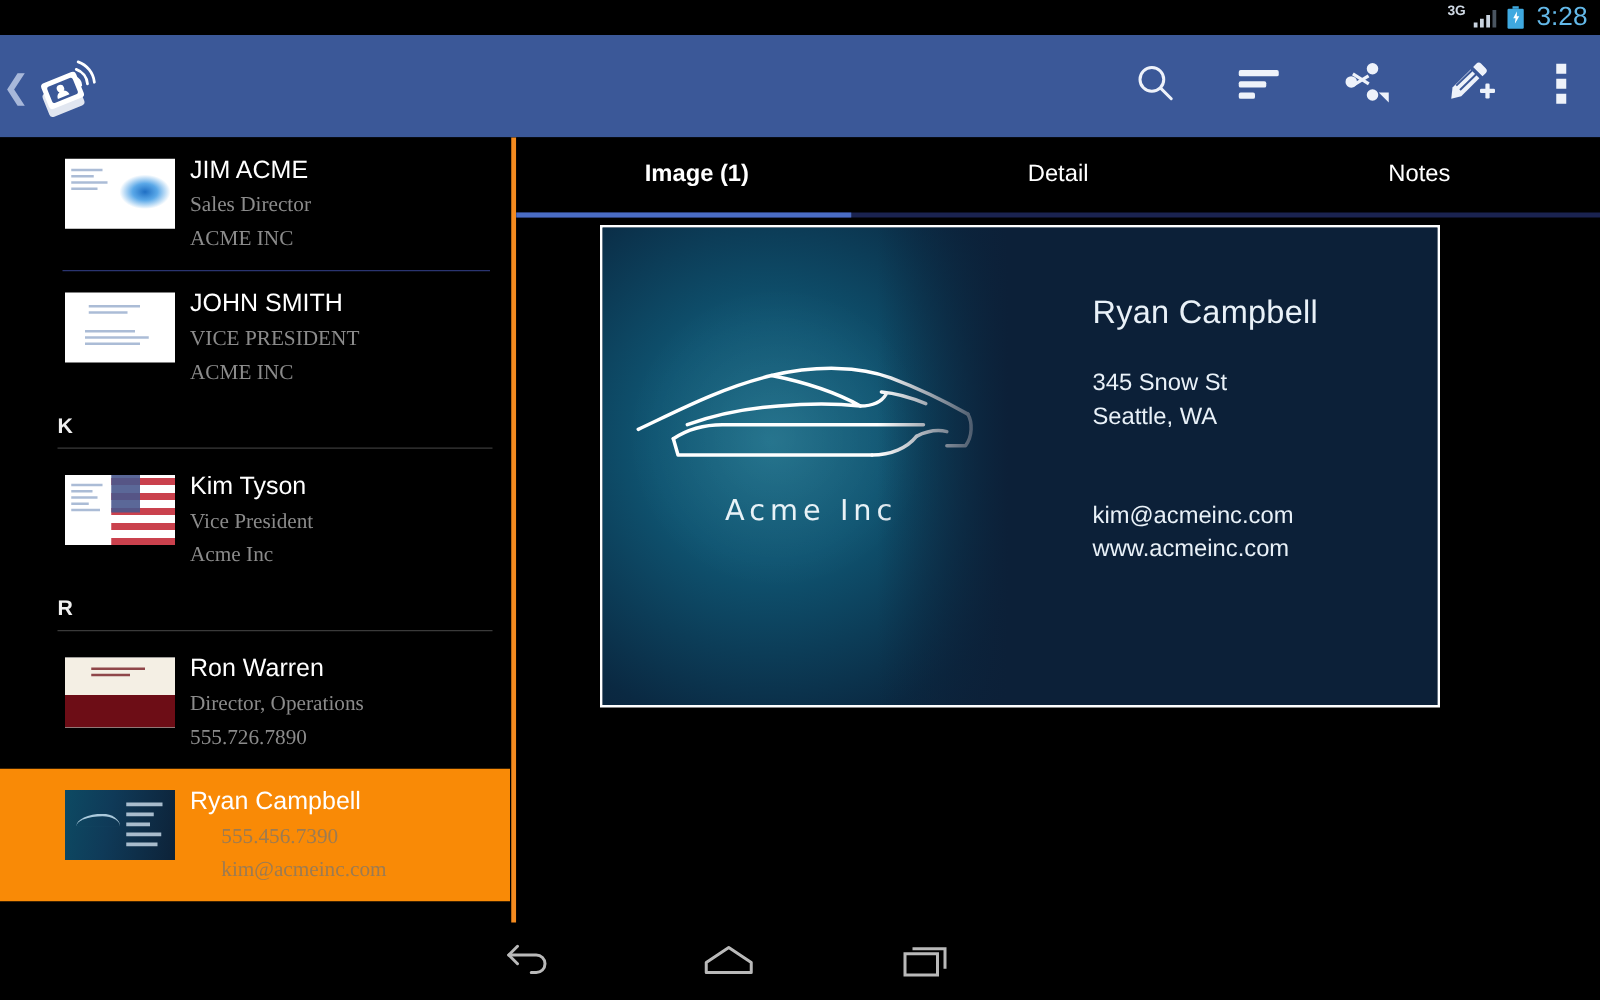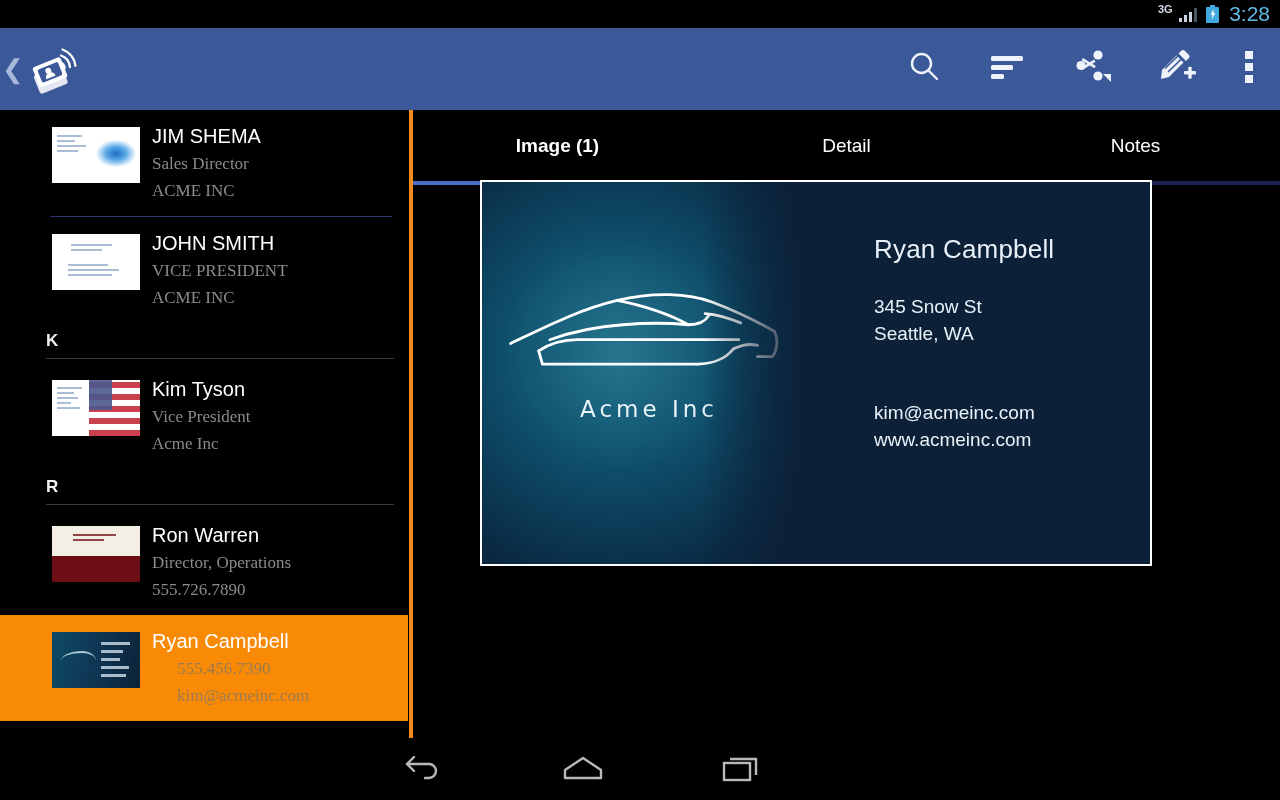--- a/index.html
+++ b/index.html
@@ -85,21 +85,21 @@
   .tn-cream  { position:absolute; inset:0; background:#f4efe4; }
   .tn-card   { position:absolute; inset:0;
      background:linear-gradient(100deg,#0d4a63 0%,#0f3a58 40%,#0d2238 100%); }
   .tn-car { position:absolute; left:10%; top:34%; width:40%; height:18%;
      border-top:2px solid #bcd9ea; border-radius:60% 40% 0 0 / 100% 100% 0 0; opacity:.9; }
   .tn-rt { position:absolute; right:8%; top:18%; width:36%; }
   .tn-rt b { display:block; height:3px; background:#cfe0ee; margin-bottom:5px; opacity:.8; }
 
   
   .detailpane { position:absolute; top:0; left:413px; width:867px; height:630px; background:#000; }
-  .tabs { display:flex; height:71px; }
+  .tabs { display:flex; height:60px; }
   .tab { flex:1; display:flex; align-items:center; justify-content:center;
          color:#fff; font-size:19px; position:relative; }
   .tab.active { font-weight:bold; }
   .tabstrip { position:relative; height:4px; background:#1a2350; }
   .tabstrip .ind { position:absolute; left:0; top:0; width:268px; height:4px; background:#4a6cc4; }
 
   
   .cardwrap { position:absolute; left:67px; top:70px; width:672px; height:386px;
               background:#fff; padding:2px; }
   .card { position:relative; width:100%; height:100%; display:flex;
@@ -242,21 +242,21 @@
         <div class="thumb">
           <div class="tn-lines">
               <b style="width:60%"></b>
               <b style="width:45%"></b>
               <b style="width:70%"></b>
               <b style="width:52%"></b>
             </div>
           <div class="tn-water"></div>
         </div>
         <div class="txt">
-          <div class="name">JIM SHEMA</div>
+          <div class="name">JIM ACME</div>
           <div class="sub">Sales Director</div>
           <div class="sub">ACME INC</div>
         </div>
       </div>
 
       <div class="divider blue"></div>
 
       <div class="row">
         <div class="thumb">
           <div class="tn-lines" style="left:22%;top:18%;width:58%">

